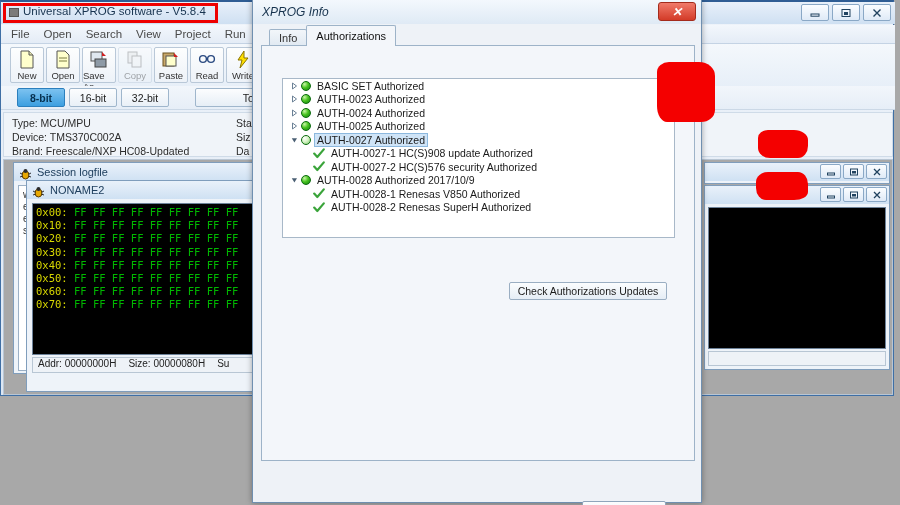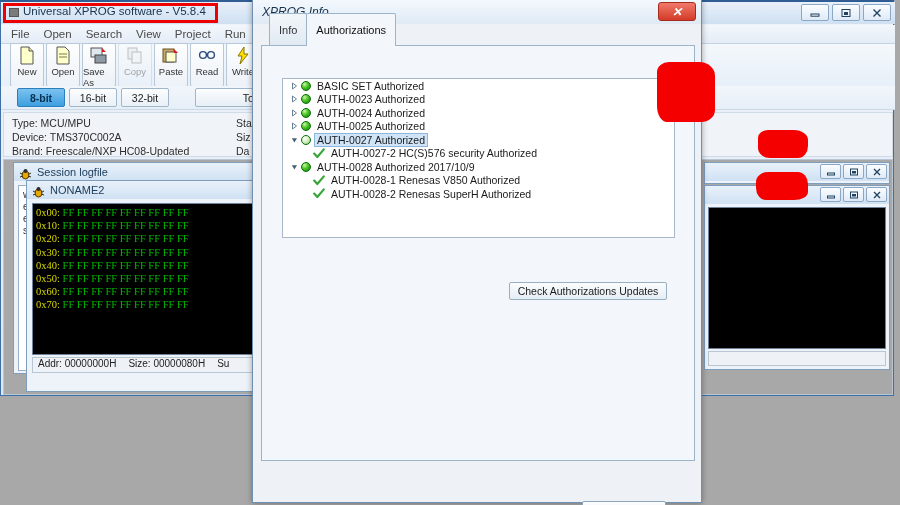--- a/index.html
+++ b/index.html
@@ -53,21 +53,21 @@
     display: flex; align-items: center; padding-left: 10px; gap: 14px;
   }
   .menu-item { font-size: 11.5px; color: #4a4a4a; }
 
   .toolbar {
     position: absolute; left: 0; top: 42px; width: 894px; height: 42px;
     background: linear-gradient(#f4f8fc, #e7eff8);
     display: flex; align-items: center; padding-left: 9px; gap: 2px;
   }
   .tb-btn {
-    width: 34px; height: 44px;
+    width: 34px; height: 36px;
     border: 1px solid #b9c8d8; border-radius: 2px;
     background: linear-gradient(#fdfefe, #edf2f8);
     display: flex; flex-direction: column; align-items: center; justify-content: flex-start;
     padding-top: 2px;
   }
   .tb-btn.disabled { opacity: 0.42; }
   .tb-ico { width: 20px; height: 19px; position: relative; }
   .tb-label { font-size: 9.5px; color: #333; line-height: 11px; margin-top: 1px; }
 
   .bitbar {
@@ -138,21 +138,21 @@
     overflow: hidden;
   }
 
   #noname-win { left: 22px; top: 20px; width: 246px; height: 212px; }
   .hexgrid {
     position: absolute; left: 5px; top: 22px; width: 236px; height: 152px;
     background: #000; border: 1px solid #6d8299;
     font-family: "DejaVu Sans Mono", monospace; font-size: 10.5px;
     padding: 2px 0 0 3px; overflow: hidden;
   }
-  .hexline { white-space: nowrap; line-height: 13.2px; font-family: Liberation Serif, serif; }
+  .hexline { white-space: nowrap; line-height: 13.2px; }
   .hexoff { color: #d9d900; }
   .hexbyte { color: #00b800; }
   .hex-status {
     position: absolute; left: 5px; top: 176px; width: 236px; height: 16px;
     background: #eef2f7; border: 1px solid #b8c6d4;
     font-size: 10px; color: #222;
     display: flex; align-items: flex-start; gap: 12px; padding-left: 5px;
     white-space: nowrap; overflow: hidden;
   }
 
@@ -186,21 +186,21 @@
     background: linear-gradient(#f07a6a, #d33b28);
     border: 1px solid #a42b1c; border-radius: 3px;
     display: flex; align-items: center; justify-content: center;
     color: #fff; font-size: 12px; font-weight: bold;
   }
   .dlg-panel {
     position: absolute; left: 8px; top: 26px; width: 434px; height: 435px;
   }
   .tabstrip { position: absolute; left: 8px; top: 0; height: 20px; display: flex; align-items: flex-end; }
   .tab {
-    height: 17px; padding: 16px 9px;
+    height: 17px; padding: 0 9px;
     border: 1px solid #9db3c8; border-bottom: none;
     background: linear-gradient(#f2f6fa, #e0e9f2);
     font-size: 11px; color: #333;
     display: flex; align-items: center;
     border-radius: 2px 2px 0 0;
     margin-right: -1px;
   }
   .tab.active {
     height: 21px; background: #f3f6fa; color: #111;
     z-index: 2; position: relative;
@@ -561,20 +561,26 @@
           <div class="tree-row parent selected">
             <span class="tri">
                 <svg width="7" height="8" viewBox="0 0 7 8">
                   <path d="M0.8 2.2 L6 2.2 L3.4 6.4 Z" fill="#4a5f73"></path>
                 </svg>
               </span>
             <span class="sphere light"></span>
             <span class="row-text">AUTH-0027 Authorized</span>
           </div>
 
+          <div class="tree-row child">
+            <span class="check"><svg width="12" height="11" viewBox="0 0 12 11">
+                  <path d="M1.2 5.6 L4.3 9 L10.8 1.4" fill="none" stroke="#3aa43a" stroke-width="2.2" stroke-linecap="round" stroke-linejoin="round"></path>
+                </svg></span>
+            <span class="row-text">AUTH-0027-1 HC(S)908 update Authorized</span>
+          </div>
 
           <div class="tree-row child">
             <span class="check"><svg width="12" height="11" viewBox="0 0 12 11">
                   <path d="M1.2 5.6 L4.3 9 L10.8 1.4" fill="none" stroke="#3aa43a" stroke-width="2.2" stroke-linecap="round" stroke-linejoin="round"></path>
                 </svg></span>
             <span class="row-text">AUTH-0027-2 HC(S)576 security Authorized</span>
           </div>
 
           <div class="tree-row parent">
             <span class="tri">

